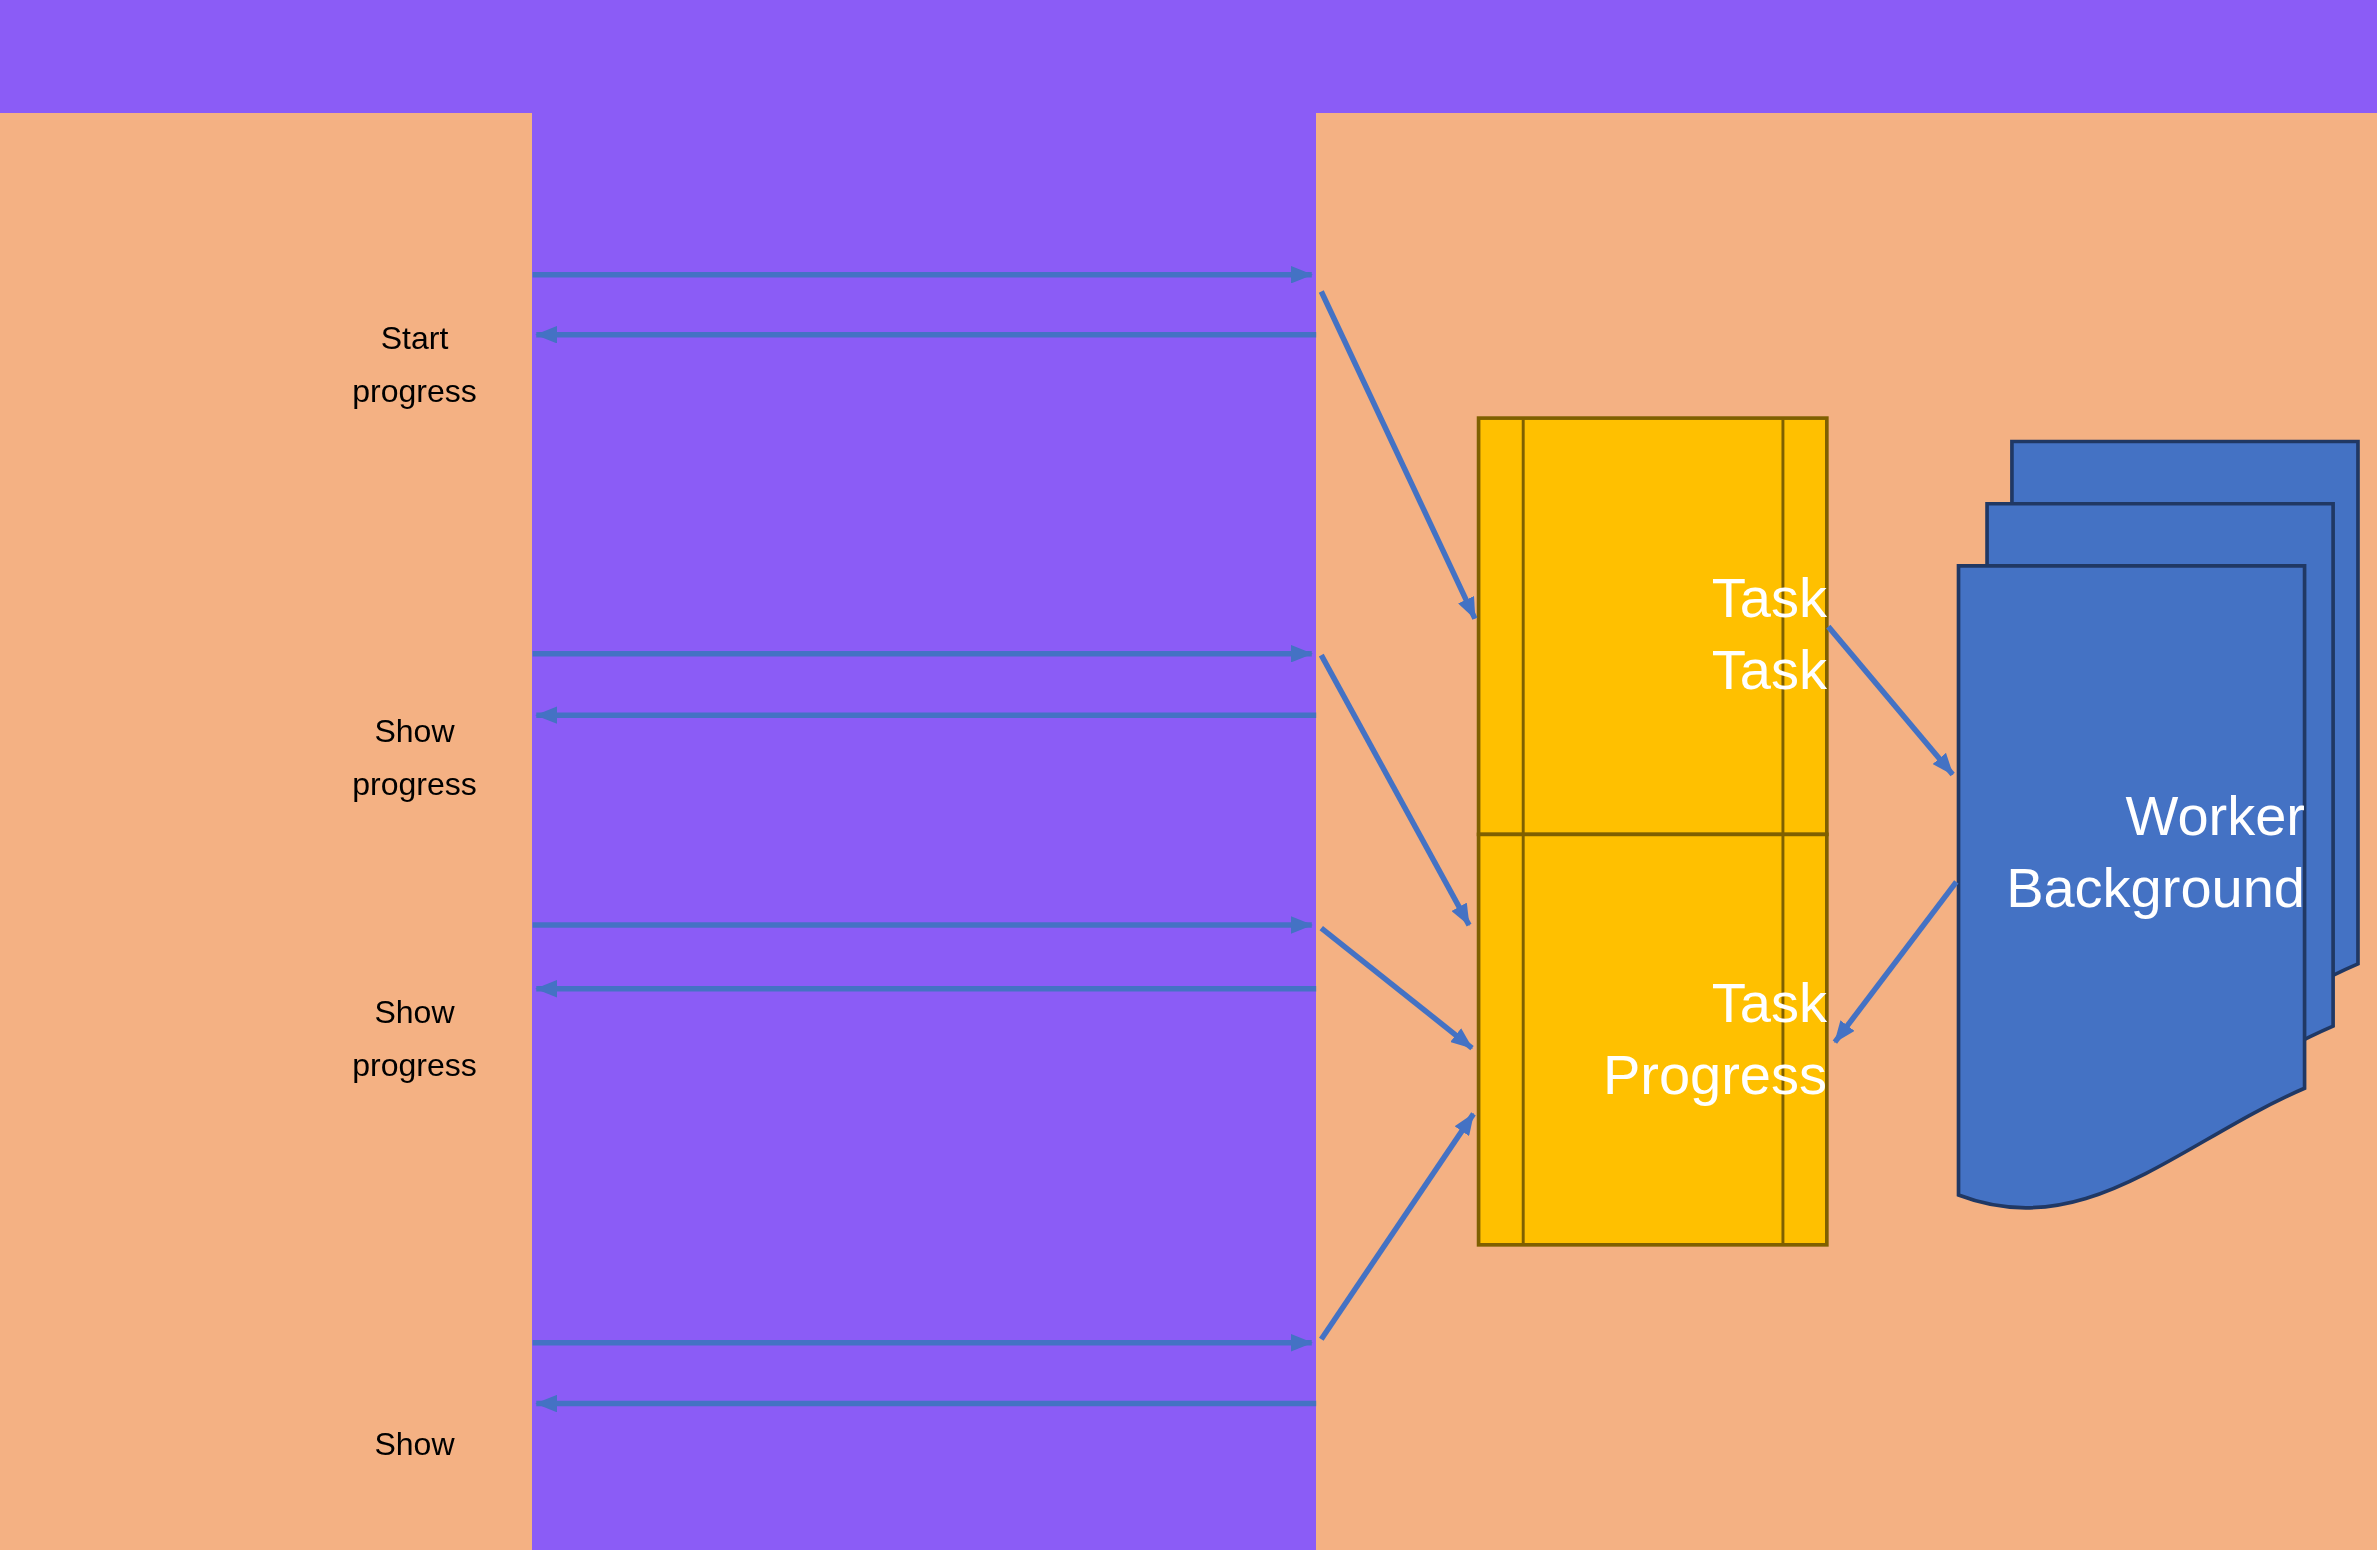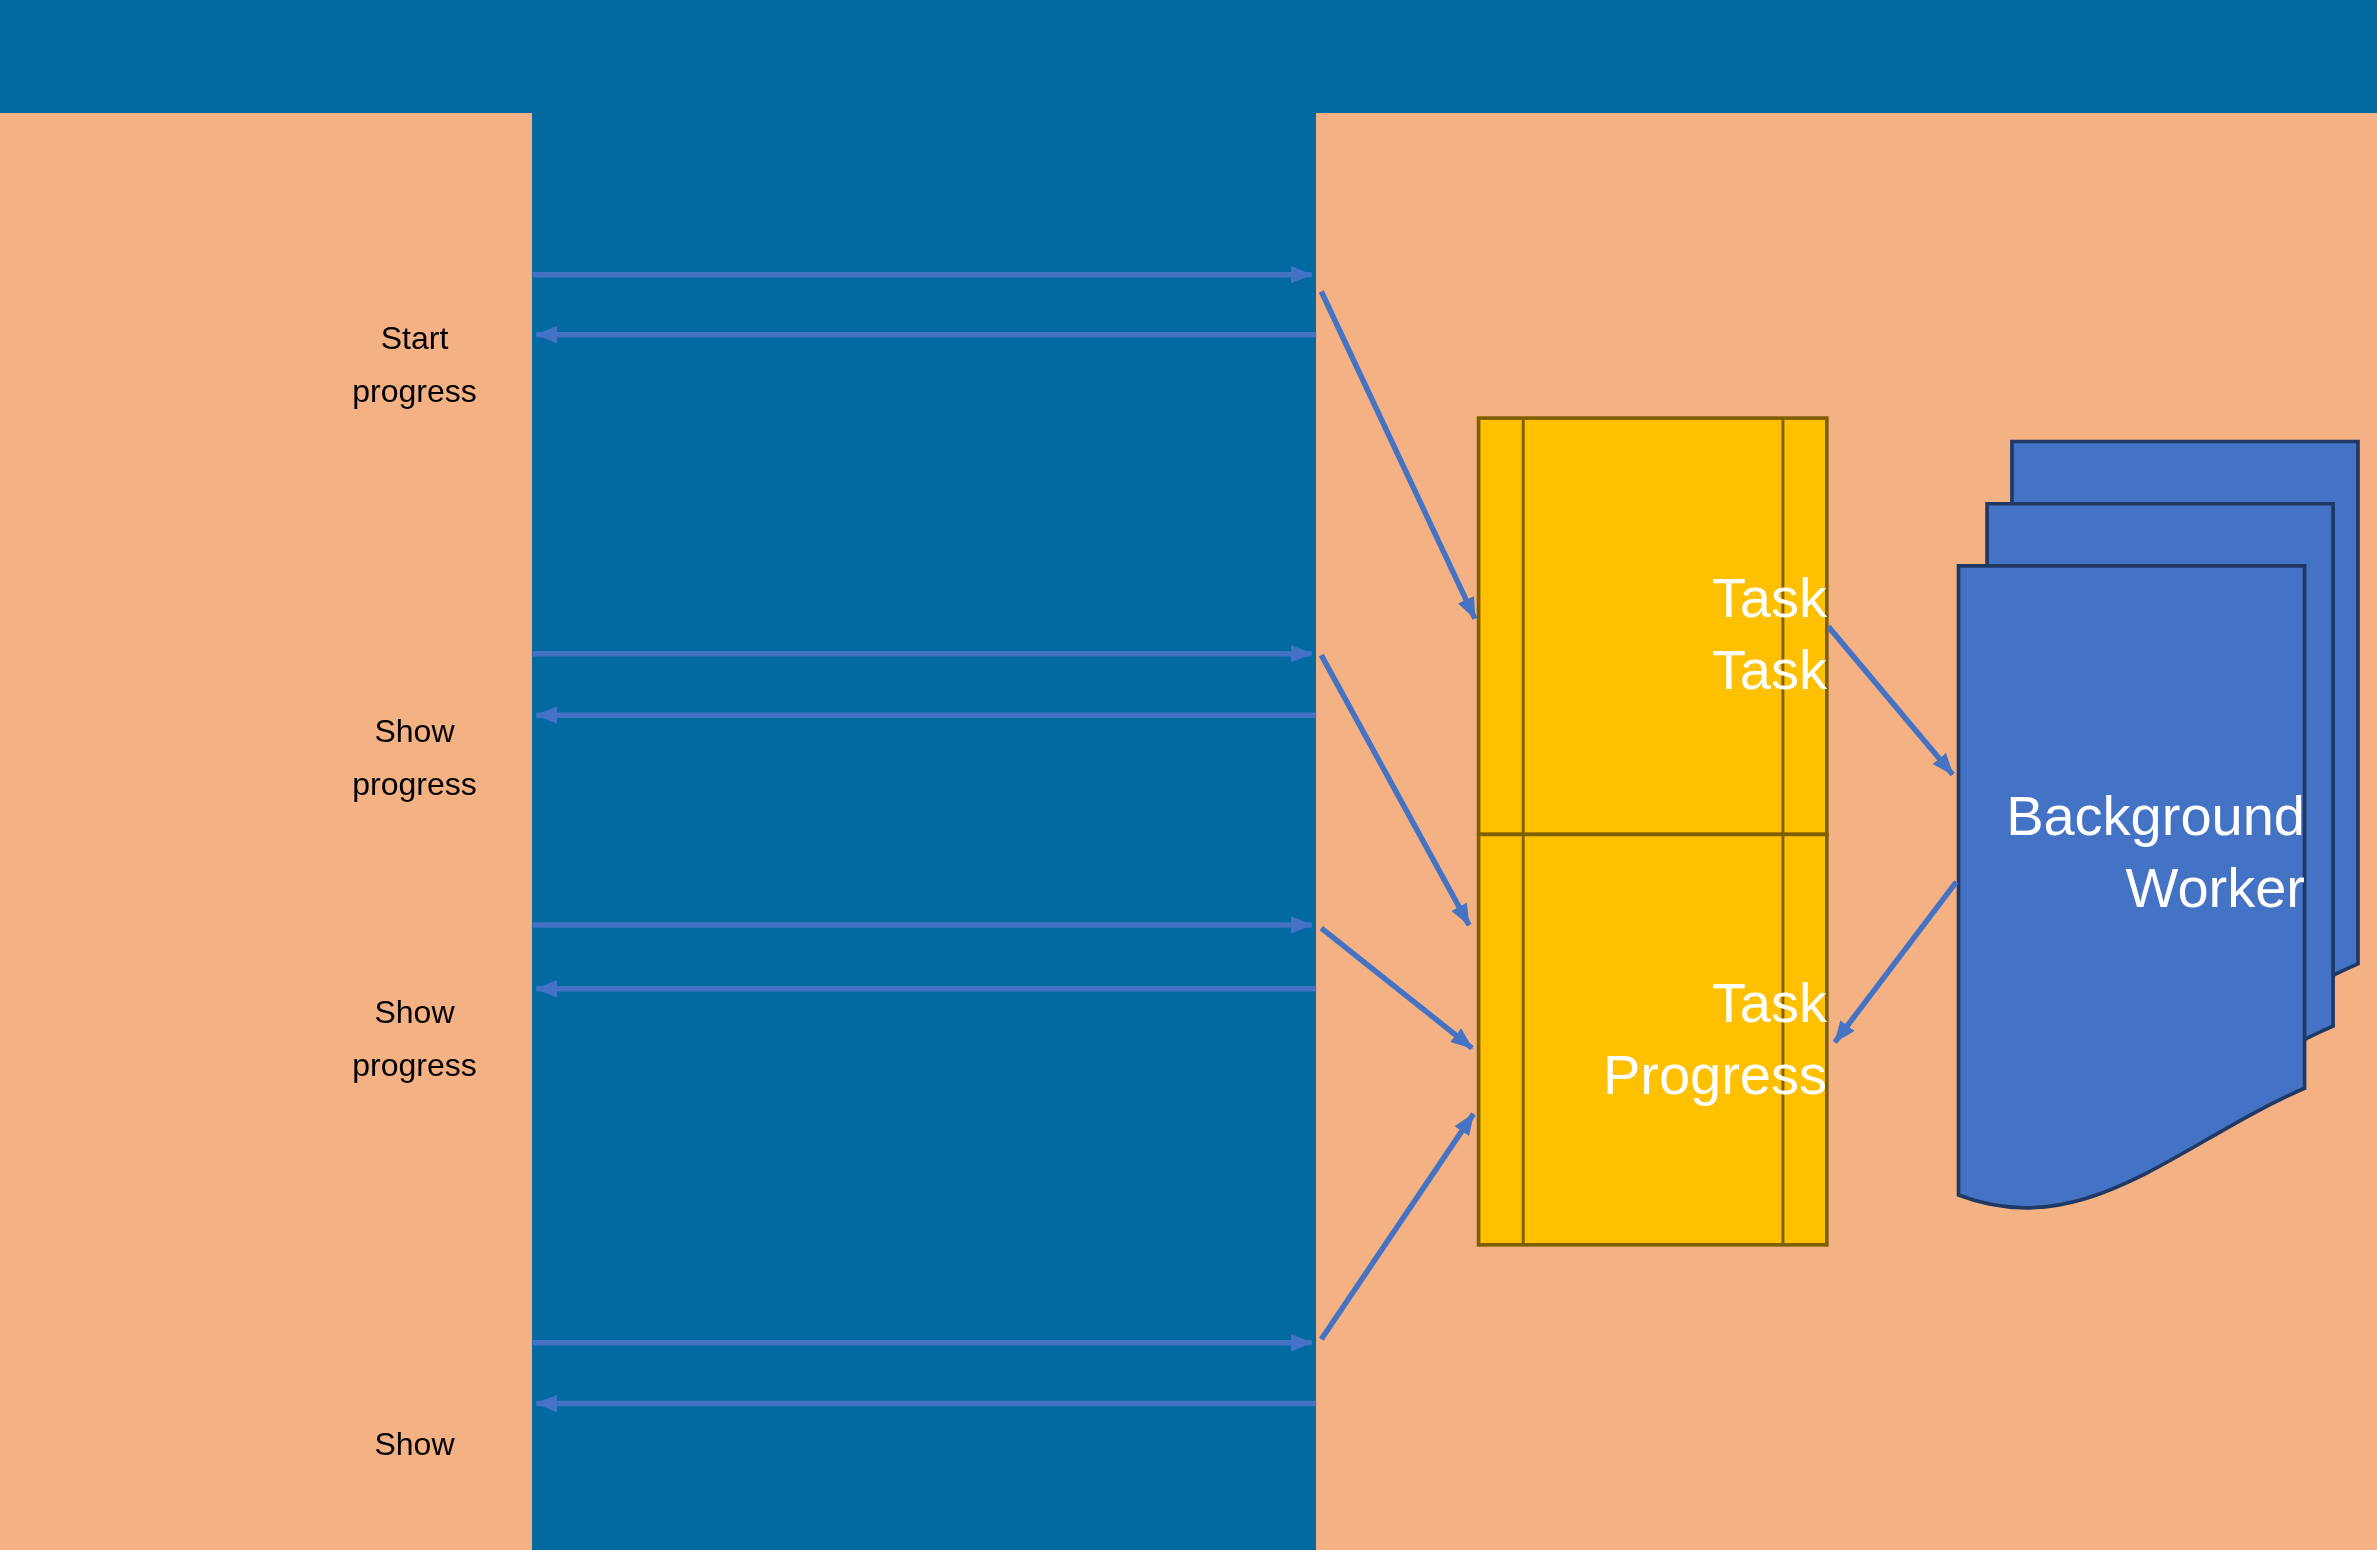--- a/index.html
+++ b/index.html
@@ -1,19 +1,19 @@
 <!DOCTYPE html>
 <html style="font-size:11.7px"><head>
 <meta charset="utf-8">
 <style>
   html,body{margin:0;padding:0;background:#000;}
   .canvas{
     position:relative;
     width:2377px;height:1551px;
-    background:#0369a1;
+    background:#8b5cf6;
     font-family:"Liberation Sans", sans-serif;
     overflow:hidden;
   }
   .panel{position:absolute;top:113px;height:1437px;}
   .panel.left{left:0;width:532px;}
   .panel.right{left:1316px;width:1061px;}
   svg.overlay{position:absolute;left:0;top:0;z-index:2;}
   .llabel{
     position:absolute;left:268px;width:293px;
     text-align:center;color:#000000;
@@ -104,18 +104,18 @@
 
   <div class="node-label tq">
     <div>Task</div>
     <div>Task</div>
   </div>
   <div class="node-label tp">
     <div>Task</div>
     <div>Progress</div>
   </div>
   <div class="node-label bw">
+    <div>Worker</div>
     <div>Background</div>
-    <div>Worker</div>
   </div>
 
 </div>
 
 
 </body></html>

